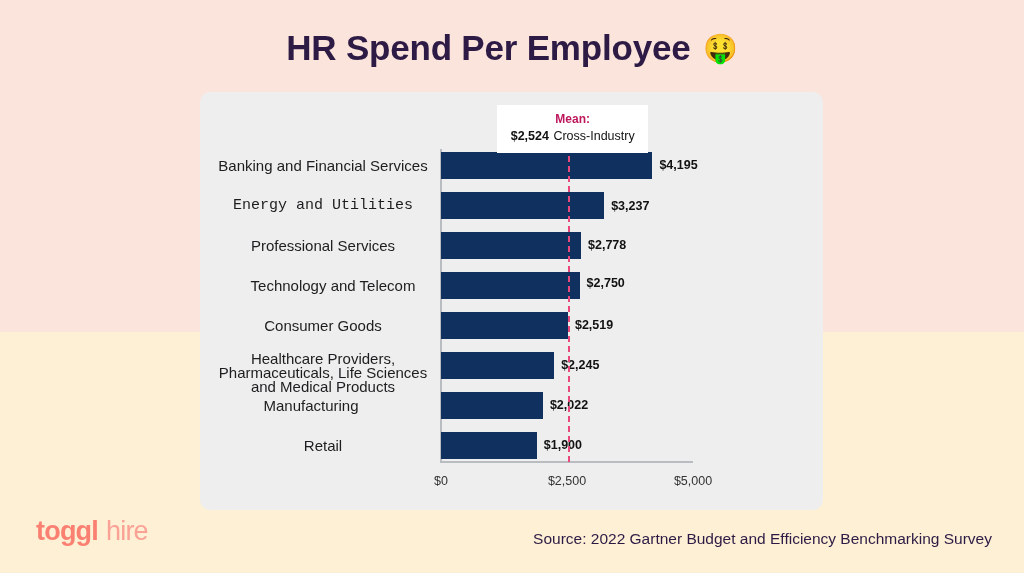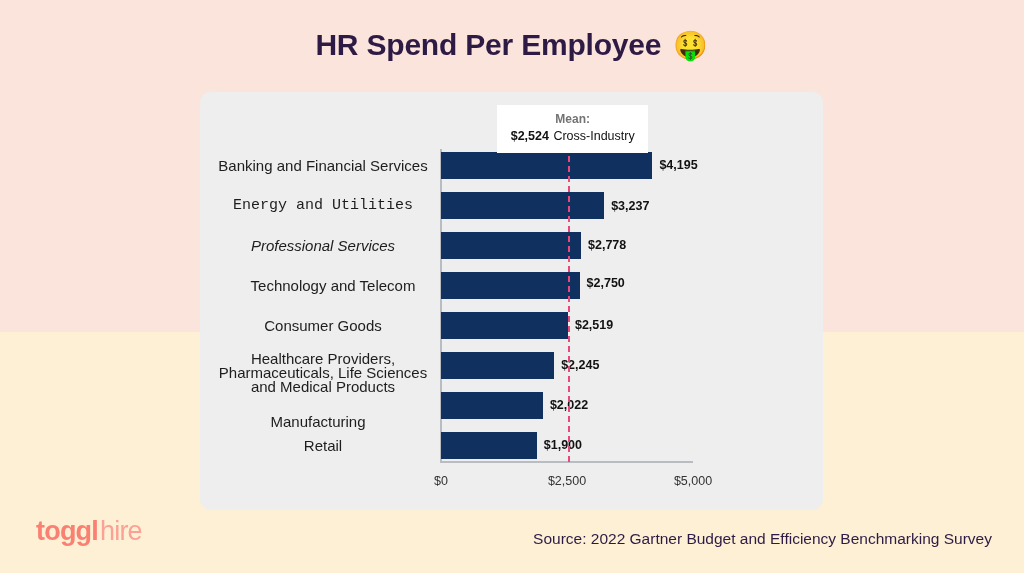--- a/index.html
+++ b/index.html
@@ -31,21 +31,21 @@
 
   
   #title-row {
     position: absolute;
     left: 0; top: 28px;
     width: 1024px;
     text-align: center;
     white-space: nowrap;
   }
   #page-title {
-    font-size: 30px;
+    font-size: 35px;
     font-weight: bold;
     color: #2d1b45;
     letter-spacing: -0.2px;
     vertical-align: middle;
   }
   #title-emoji {
     font-size: 28px;
     vertical-align: middle;
     margin-left: 8px;
   }
@@ -119,21 +119,21 @@
     top: 13px;
     width: 143px;
     padding: 7px 4px 9px 4px;
     background: #ffffff;
     text-align: center;
     line-height: 15px;
   }
   #mean-title {
     font-size: 12px;
     font-weight: bold;
-    color: #737373;
+    color: #be185d;
     display: block;
   }
   #mean-value {
     font-size: 12.5px;
     font-weight: bold;
     color: #111111;
   }
   #mean-sub {
     font-size: 12.5px;
     color: #111111;
@@ -141,21 +141,21 @@
 
   
   #logo {
     position: absolute;
     left: 36px; top: 516px;
     font-size: 27px;
     letter-spacing: -0.8px;
     white-space: nowrap;
   }
   #logo-toggl { font-weight: bold; color: #fa8072; }
-  #logo-hire  { font-weight: normal; color: #fba195; margin-left: 2px; }
+  #logo-hire  { font-weight: normal; color: #fba195; margin-left: 8px; }
 
   #source-note {
     position: absolute;
     right: 32px; top: 530px;
     font-size: 15.5px;
     color: #2d1b45;
     white-space: nowrap;
   }
 </style>
 </head>
@@ -170,25 +170,25 @@
 </div>
 
 <div id="chart-panel">
 
   <div id="y-axis-line"></div>
   <div id="x-axis-line"></div>
 
   <div id="categories">
       <div class="cat-label" style="left: 12px; width: 222px; top: 67px;">Banking and Financial Services</div>
       <div class="cat-label" style="left: 12px; width: 222px; top: 107px; font-family: Liberation Mono, monospace;">Energy and Utilities</div>
-      <div class="cat-label" style="left: 12px; width: 222px; top: 147px; font-style: italic;">Professional Services</div>
+      <div class="cat-label" style="left: 12px; width: 222px; top: 147px;">Professional Services</div>
       <div class="cat-label" style="left: 12px; width: 222px; top: 187px; margin-left: 10px;">Technology and Telecom</div>
       <div class="cat-label" style="left: 12px; width: 222px; top: 227px;">Consumer Goods</div>
       <div class="cat-label" style="left: 12px; width: 222px; top: 260px;">Healthcare Providers, Pharmaceuticals, Life Sciences and Medical Products</div>
-      <div class="cat-label" style="left: 7px; width: 222px; top: 307px; margin-top: 16px;">Manufacturing</div>
+      <div class="cat-label" style="left: 0; width: 222px; top: 307px;">Manufacturing</div>
       <div class="cat-label" style="left: 12px; width: 222px; top: 347px;">Retail</div>
     </div>
   <div id="bars">
       <div class="bar" style="left: 241px; top: 60px; width: 211.428px; background: rgb(16, 49, 95);"></div>
       <div class="bar-value" style="left: 459.428px; top: 65.5px;">$4,195</div>
       <div class="bar" style="left: 241px; top: 100px; width: 163.145px; background: rgb(16, 49, 95);"></div>
       <div class="bar-value" style="left: 411.145px; top: 107px;">$3,237</div>
       <div class="bar" style="left: 241px; top: 140px; width: 140.011px; background: rgb(16, 49, 95);"></div>
       <div class="bar-value" style="left: 388.011px; top: 145.5px;">$2,778</div>
       <div class="bar" style="left: 241px; top: 180px; width: 138.6px; background: rgb(16, 49, 95);"></div>

